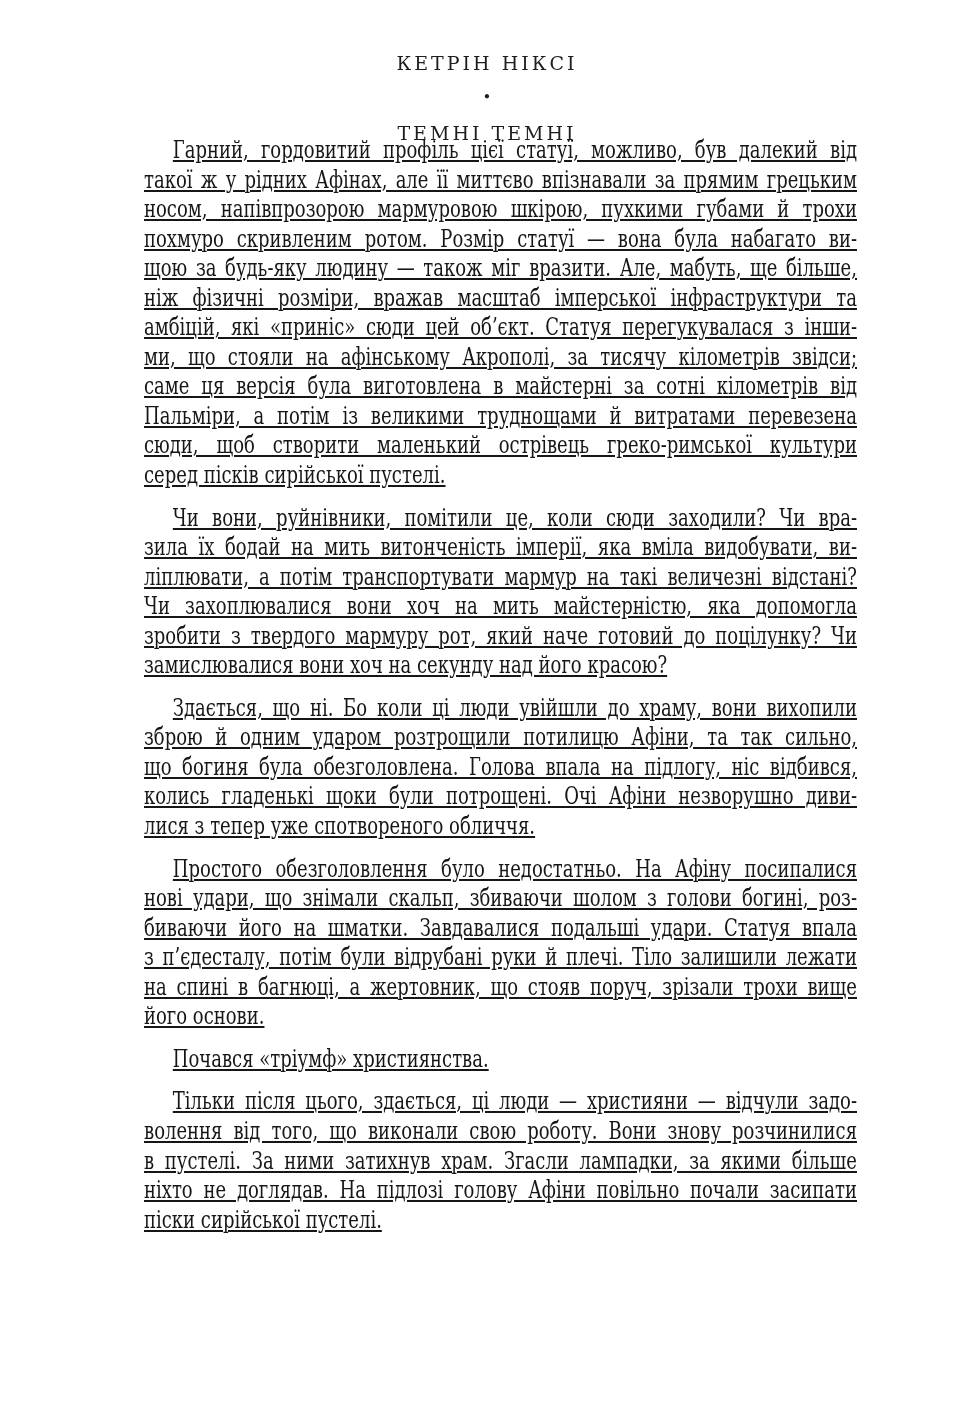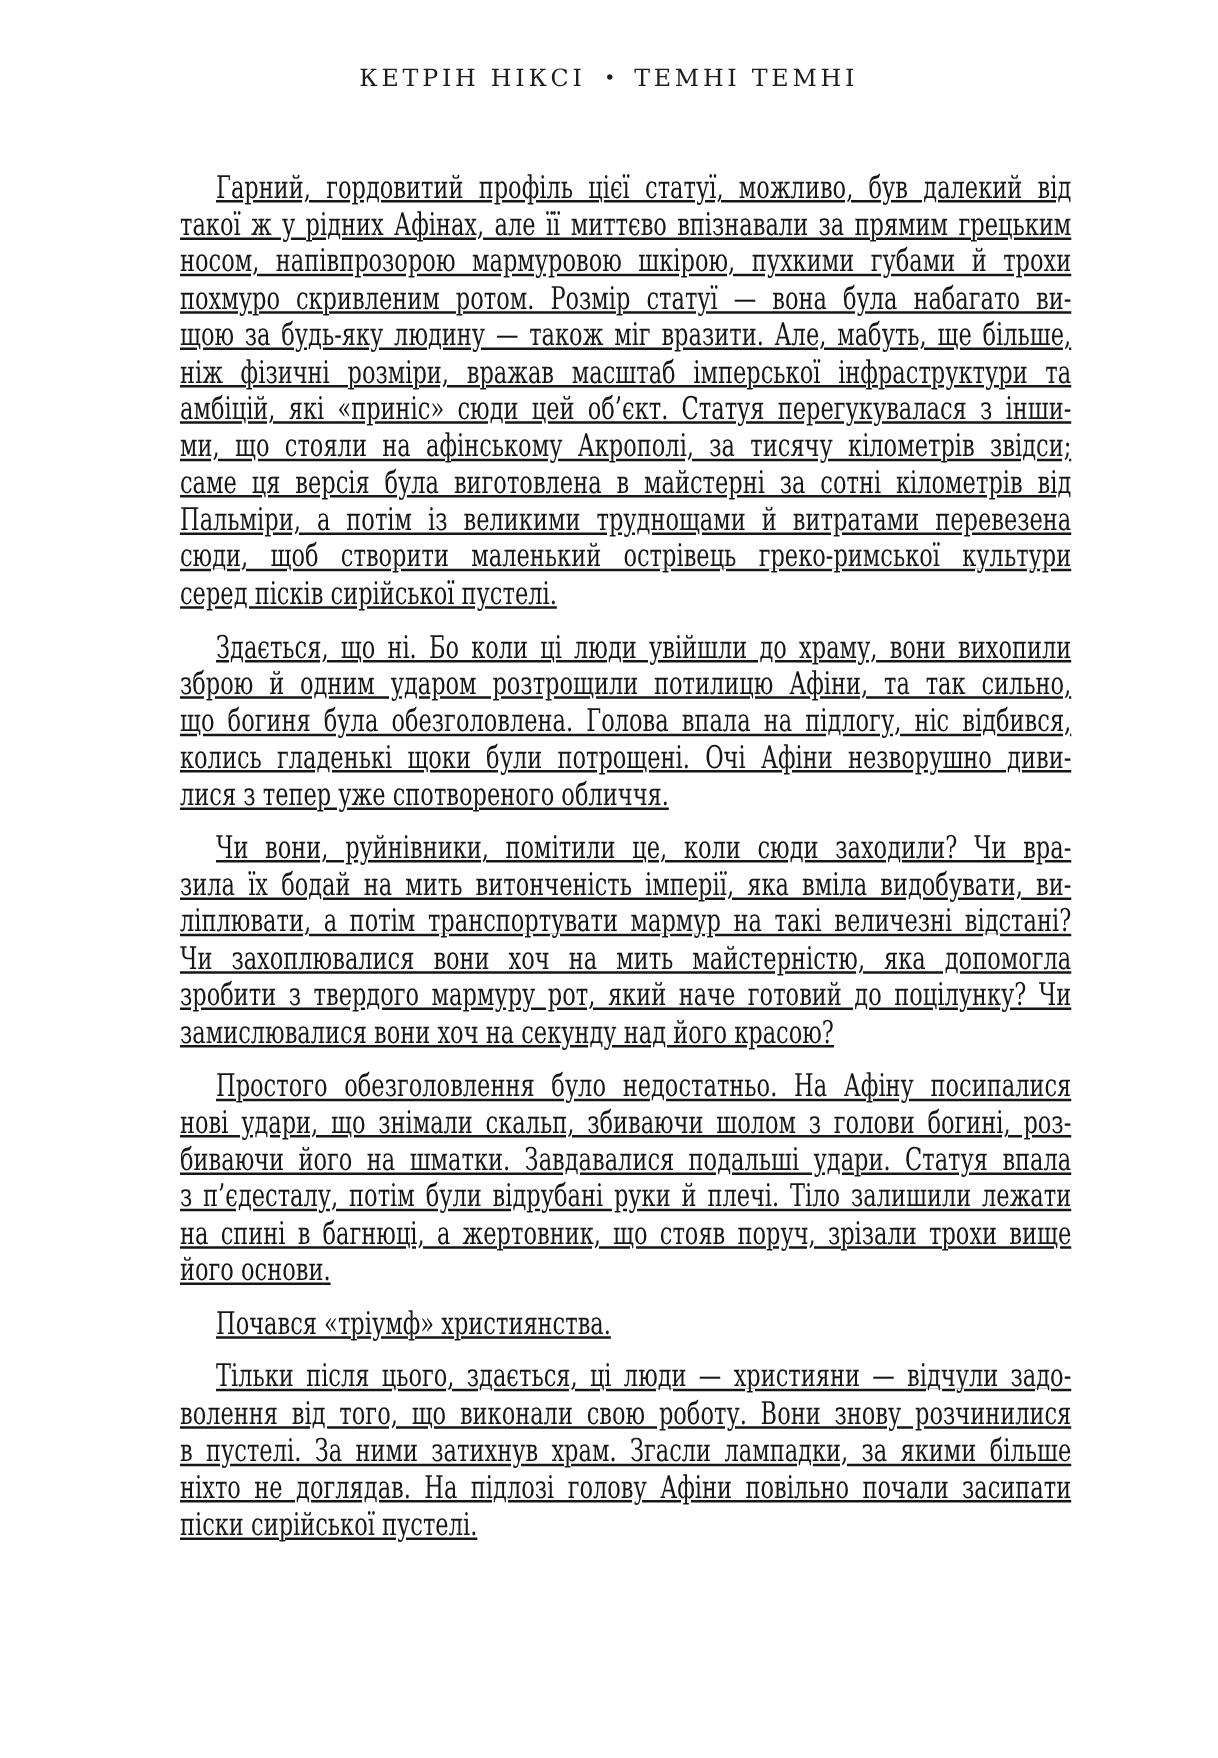--- a/index.html
+++ b/index.html
@@ -21,20 +21,21 @@
     left: 0;
     width: 974px;
     display: flex;
     justify-content: center;
     align-items: center;
     gap: 15px;
     font-size: 19px;
     letter-spacing: 3px;
     color: #1d1d1d;
     white-space: nowrap;
+    flex-direction: column;
   }
   .running-header .bullet {
     font-size: 15px;
     letter-spacing: 0;
     position: relative;
     top: -1px;
   }
   .page-text {
     position: absolute;
     left: 131px;
@@ -84,33 +85,33 @@
       <div class="line">щою за будь-яку людину — також міг вразити. Але, мабуть, ще більше,</div>
       <div class="line">ніж фізичні розміри, вражав масштаб імперської інфраструктури та</div>
       <div class="line">амбіцій, які «приніс» сюди цей об’єкт. Статуя перегукувалася з інши-</div>
       <div class="line">ми, що стояли на афінському Акрополі, за тисячу кілометрів звідси;</div>
       <div class="line">саме ця версія була виготовлена в майстерні за сотні кілометрів від</div>
       <div class="line">Пальміри, а потім із великими труднощами й витратами перевезена</div>
       <div class="line">сюди, щоб створити маленький острівець греко-римської культури</div>
       <div class="line last">серед пісків сирійської пустелі.</div>
     </div>
     <div class="para">
-      <div class="line first">Здається, що ні. Бо коли ці люди увійшли до храму, вони вихопили</div>
-      <div class="line">зброю й одним ударом розтрощили потилицю Афіни, та так сильно,</div>
-      <div class="line">що богиня була обезголовлена. Голова впала на підлогу, ніс відбився,</div>
-      <div class="line">колись гладенькі щоки були потрощені. Очі Афіни незворушно диви-</div>
-      <div class="line last">лися з тепер уже спотвореного обличчя.</div>
-    </div>
-    <div class="para">
       <div class="line first">Чи вони, руйнівники, помітили це, коли сюди заходили? Чи вра-</div>
       <div class="line">зила їх бодай на мить витонченість імперії, яка вміла видобувати, ви-</div>
       <div class="line">ліплювати, а потім транспортувати мармур на такі величезні відстані?</div>
       <div class="line">Чи захоплювалися вони хоч на мить майстерністю, яка допомогла</div>
       <div class="line">зробити з твердого мармуру рот, який наче готовий до поцілунку? Чи</div>
       <div class="line last">замислювалися вони хоч на секунду над його красою?</div>
+    </div>
+    <div class="para">
+      <div class="line first">Здається, що ні. Бо коли ці люди увійшли до храму, вони вихопили</div>
+      <div class="line">зброю й одним ударом розтрощили потилицю Афіни, та так сильно,</div>
+      <div class="line">що богиня була обезголовлена. Голова впала на підлогу, ніс відбився,</div>
+      <div class="line">колись гладенькі щоки були потрощені. Очі Афіни незворушно диви-</div>
+      <div class="line last">лися з тепер уже спотвореного обличчя.</div>
     </div>
     <div class="para">
       <div class="line first">Простого обезголовлення було недостатньо. На Афіну посипалися</div>
       <div class="line">нові удари, що знімали скальп, збиваючи шолом з голови богині, роз-</div>
       <div class="line">биваючи його на шматки. Завдавалися подальші удари. Статуя впала</div>
       <div class="line">з п’єдесталу, потім були відрубані руки й плечі. Тіло залишили лежати</div>
       <div class="line">на спині в багнюці, а жертовник, що стояв поруч, зрізали трохи вище</div>
       <div class="line last">його основи.</div>
     </div>
     <div class="para">

